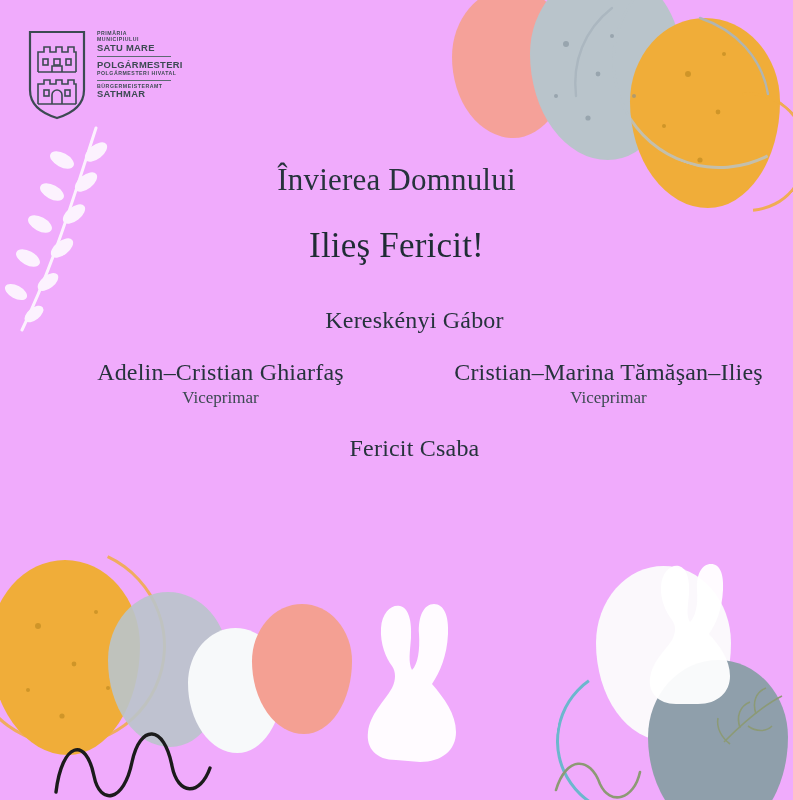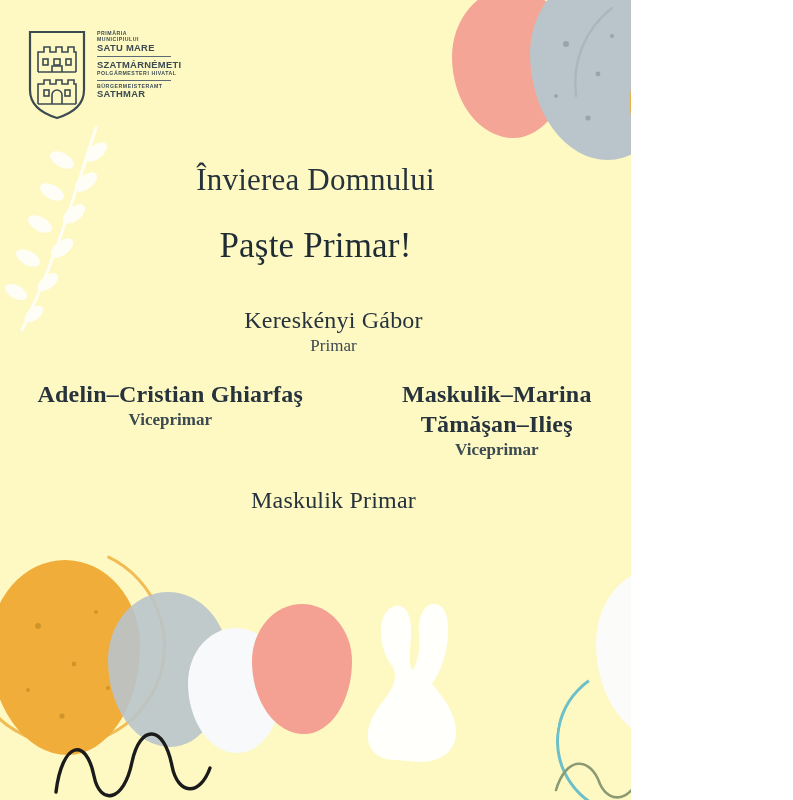--- a/index.html
+++ b/index.html
@@ -6,24 +6,24 @@
   html, body {
     margin: 0;
     padding: 0;
     background: #ffffff;
   }
   body {
     font-family: "Liberation Serif", serif;
   }
   .card {
     position: relative;
-    width: 631px;
+    width: 793px;
     height: 800px;
     overflow: hidden;
-    background: #fef9c3;
+    background: #f0abfc;
   }
   
   .deco { position: absolute; pointer-events: none; }
 
   
   .egg-peach-tr {
     top: -12px; left: 452px; width: 118px; height: 150px;
     background: #f4a093;
     border-radius: 50% 50% 48% 52% / 46% 46% 54% 54%;
     opacity: .95;
@@ -172,21 +172,20 @@
   .person .role {
     font-size: 17px;
     color: #3b4951;
     line-height: 1.3;
   }
   .row-two {
     display: flex;
     justify-content: center;
     gap: 58px;
     margin-top: 22px;
-    font-weight: bold;
   }
   .row-two .person { width: 330px; }
   .person-admin { margin-top: 24px; }
 </style>
 </head>
 <body>
 
 <div class="card">
 
   <div class="deco egg-peach-tr"></div>
@@ -308,47 +307,46 @@
         <rect x="18" y="62" width="5" height="6"></rect>
         <rect x="39" y="62" width="5" height="6"></rect>
         <path d="M26 76 v-9 a5 5 0 0 1 10 0 v9"></path>
       </g>
     </svg>
     <div class="logo-text">
       <div class="tiny">PRIMĂRIA</div>
       <div class="tiny">MUNICIPIULUI</div>
       <div class="big">SATU MARE</div>
       <div class="logo-rule"></div>
-      <div class="big">SZATMÁRNÉMETI</div>
+      <div class="big">POLGÁRMESTERI</div>
       <div class="tiny">POLGÁRMESTERI HIVATAL</div>
       <div class="logo-rule"></div>
       <div class="tiny">BÜRGERMEISTERAMT</div>
       <div class="big">SATHMAR</div>
     </div>
   </div>
 
   <div class="content">
     <div class="greet1">Învierea Domnului</div>
-    <div class="greet1 greet-happy">Paşte Primar!</div>
+    <div class="greet1 greet-happy">Ilieş Fericit!</div>
 
     <div class="names">
       <div class="person">
         <div class="name">Kereskényi Gábor</div>
-        <div class="role">Primar</div>
       </div>
 
       <div class="row-two">
         <div class="person">
           <div class="name">Adelin–Cristian Ghiarfaş</div>
           <div class="role">Viceprimar</div>
         </div>
         <div class="person">
-          <div class="name">Maskulik–Marina Tămăşan–Ilieş</div>
+          <div class="name">Cristian–Marina Tămăşan–Ilieş</div>
           <div class="role">Viceprimar</div>
         </div>
       </div>
 
       <div class="person person-admin">
-        <div class="name">Maskulik Primar</div>
+        <div class="name">Fericit Csaba</div>
       </div>
     </div>
   </div>
 </div>
 
 </body></html>

